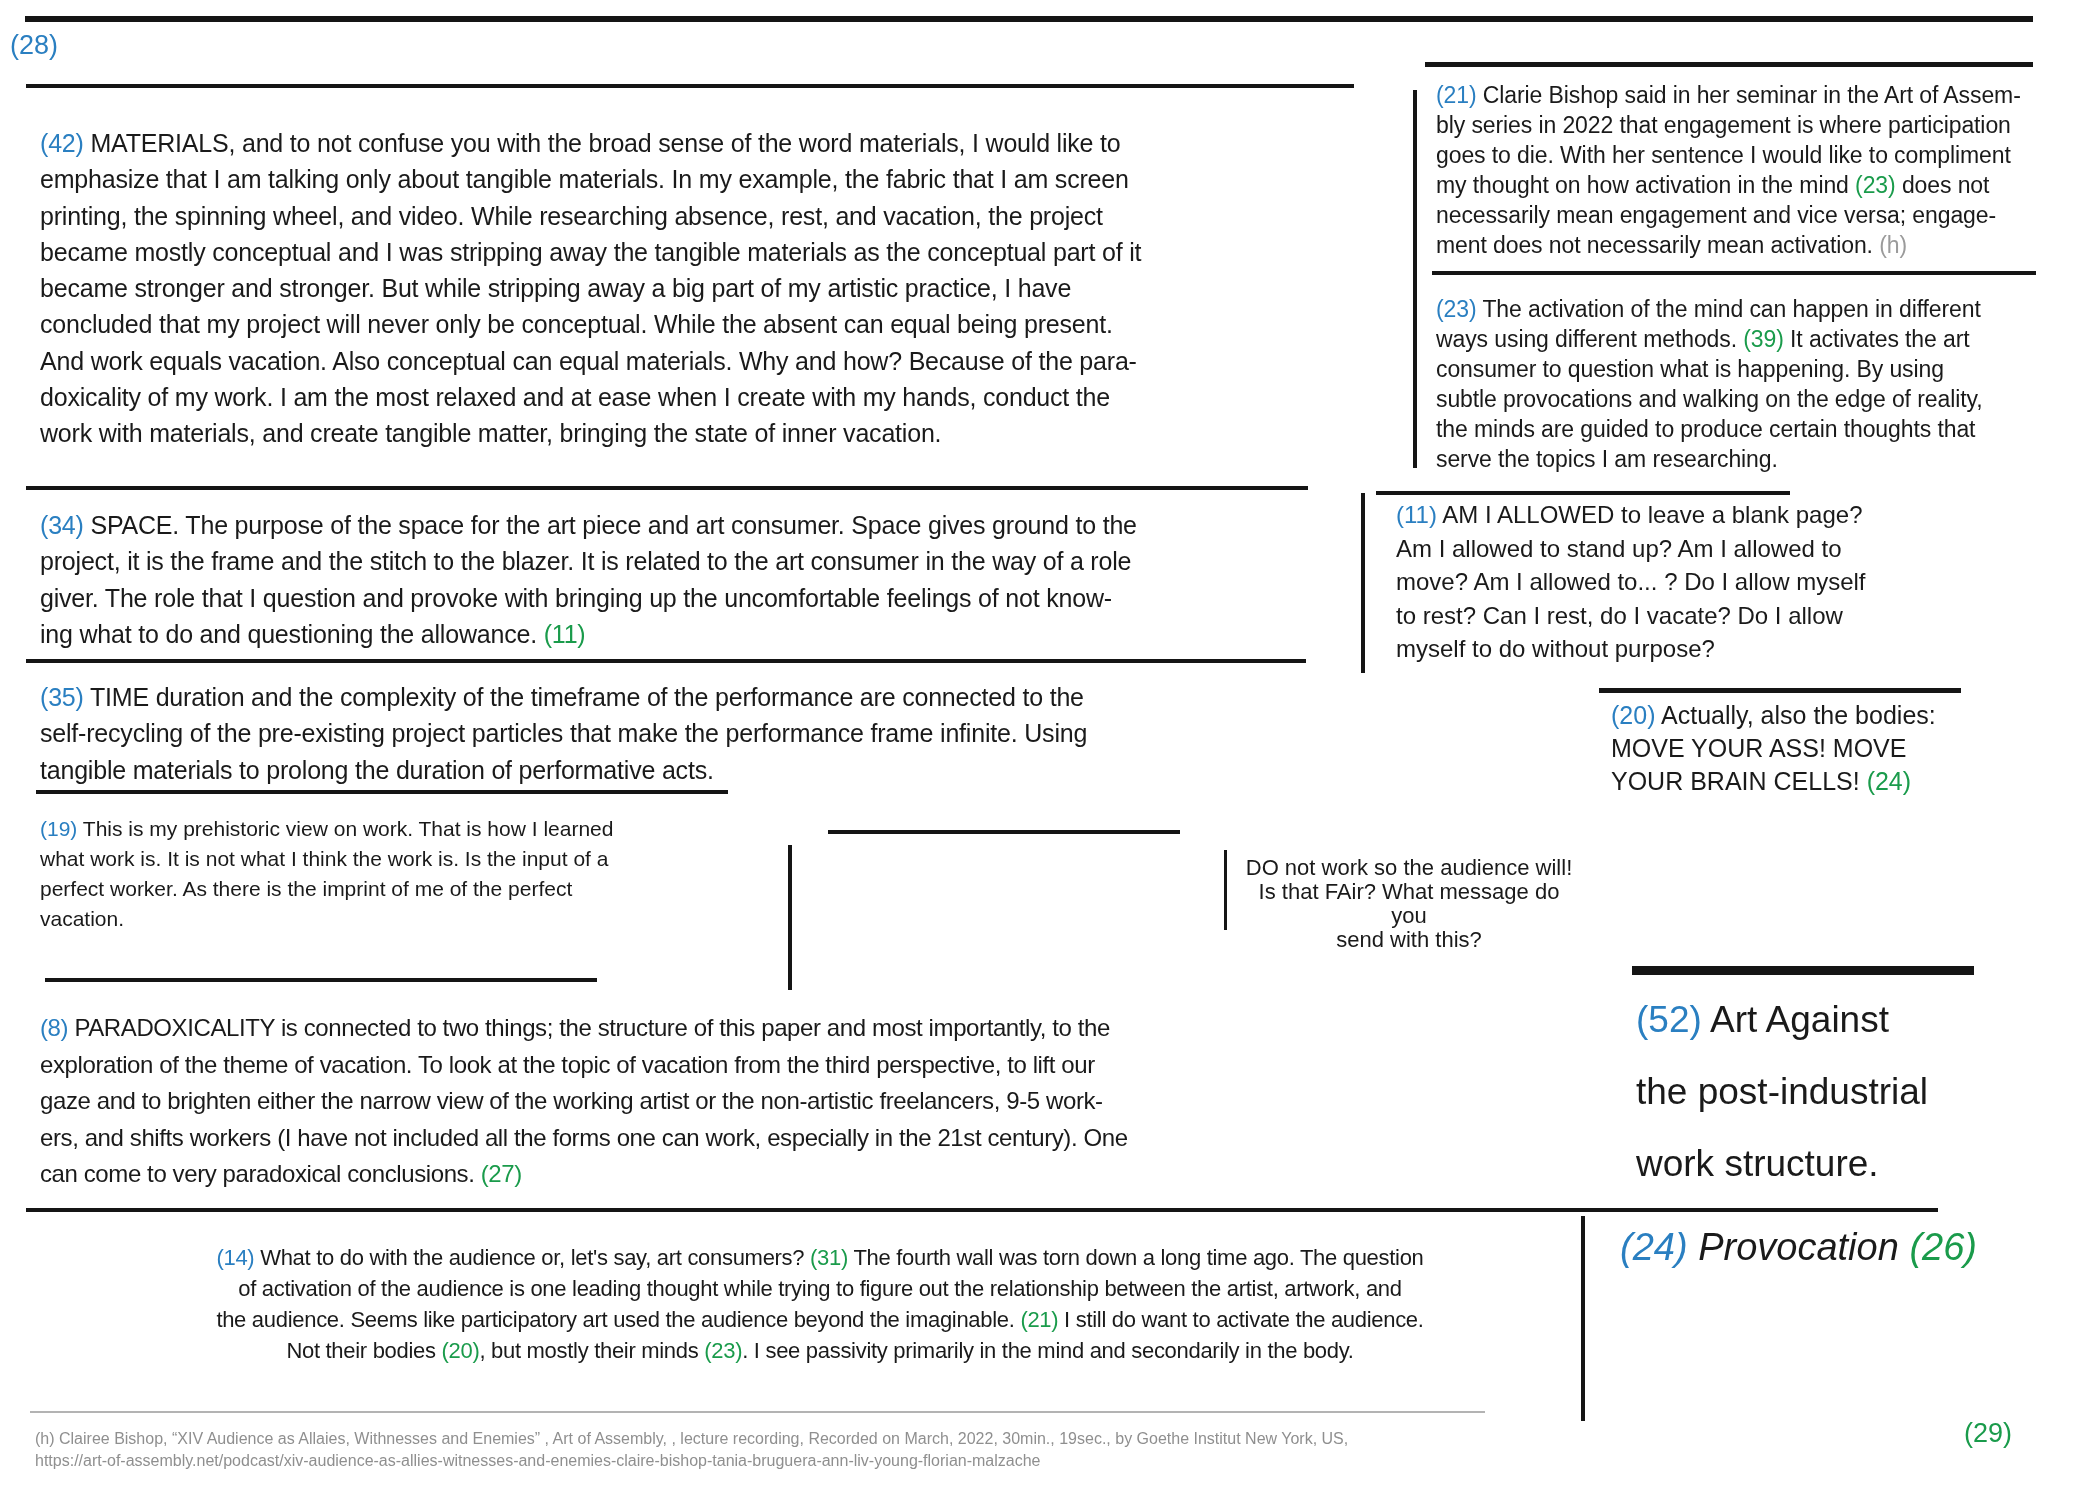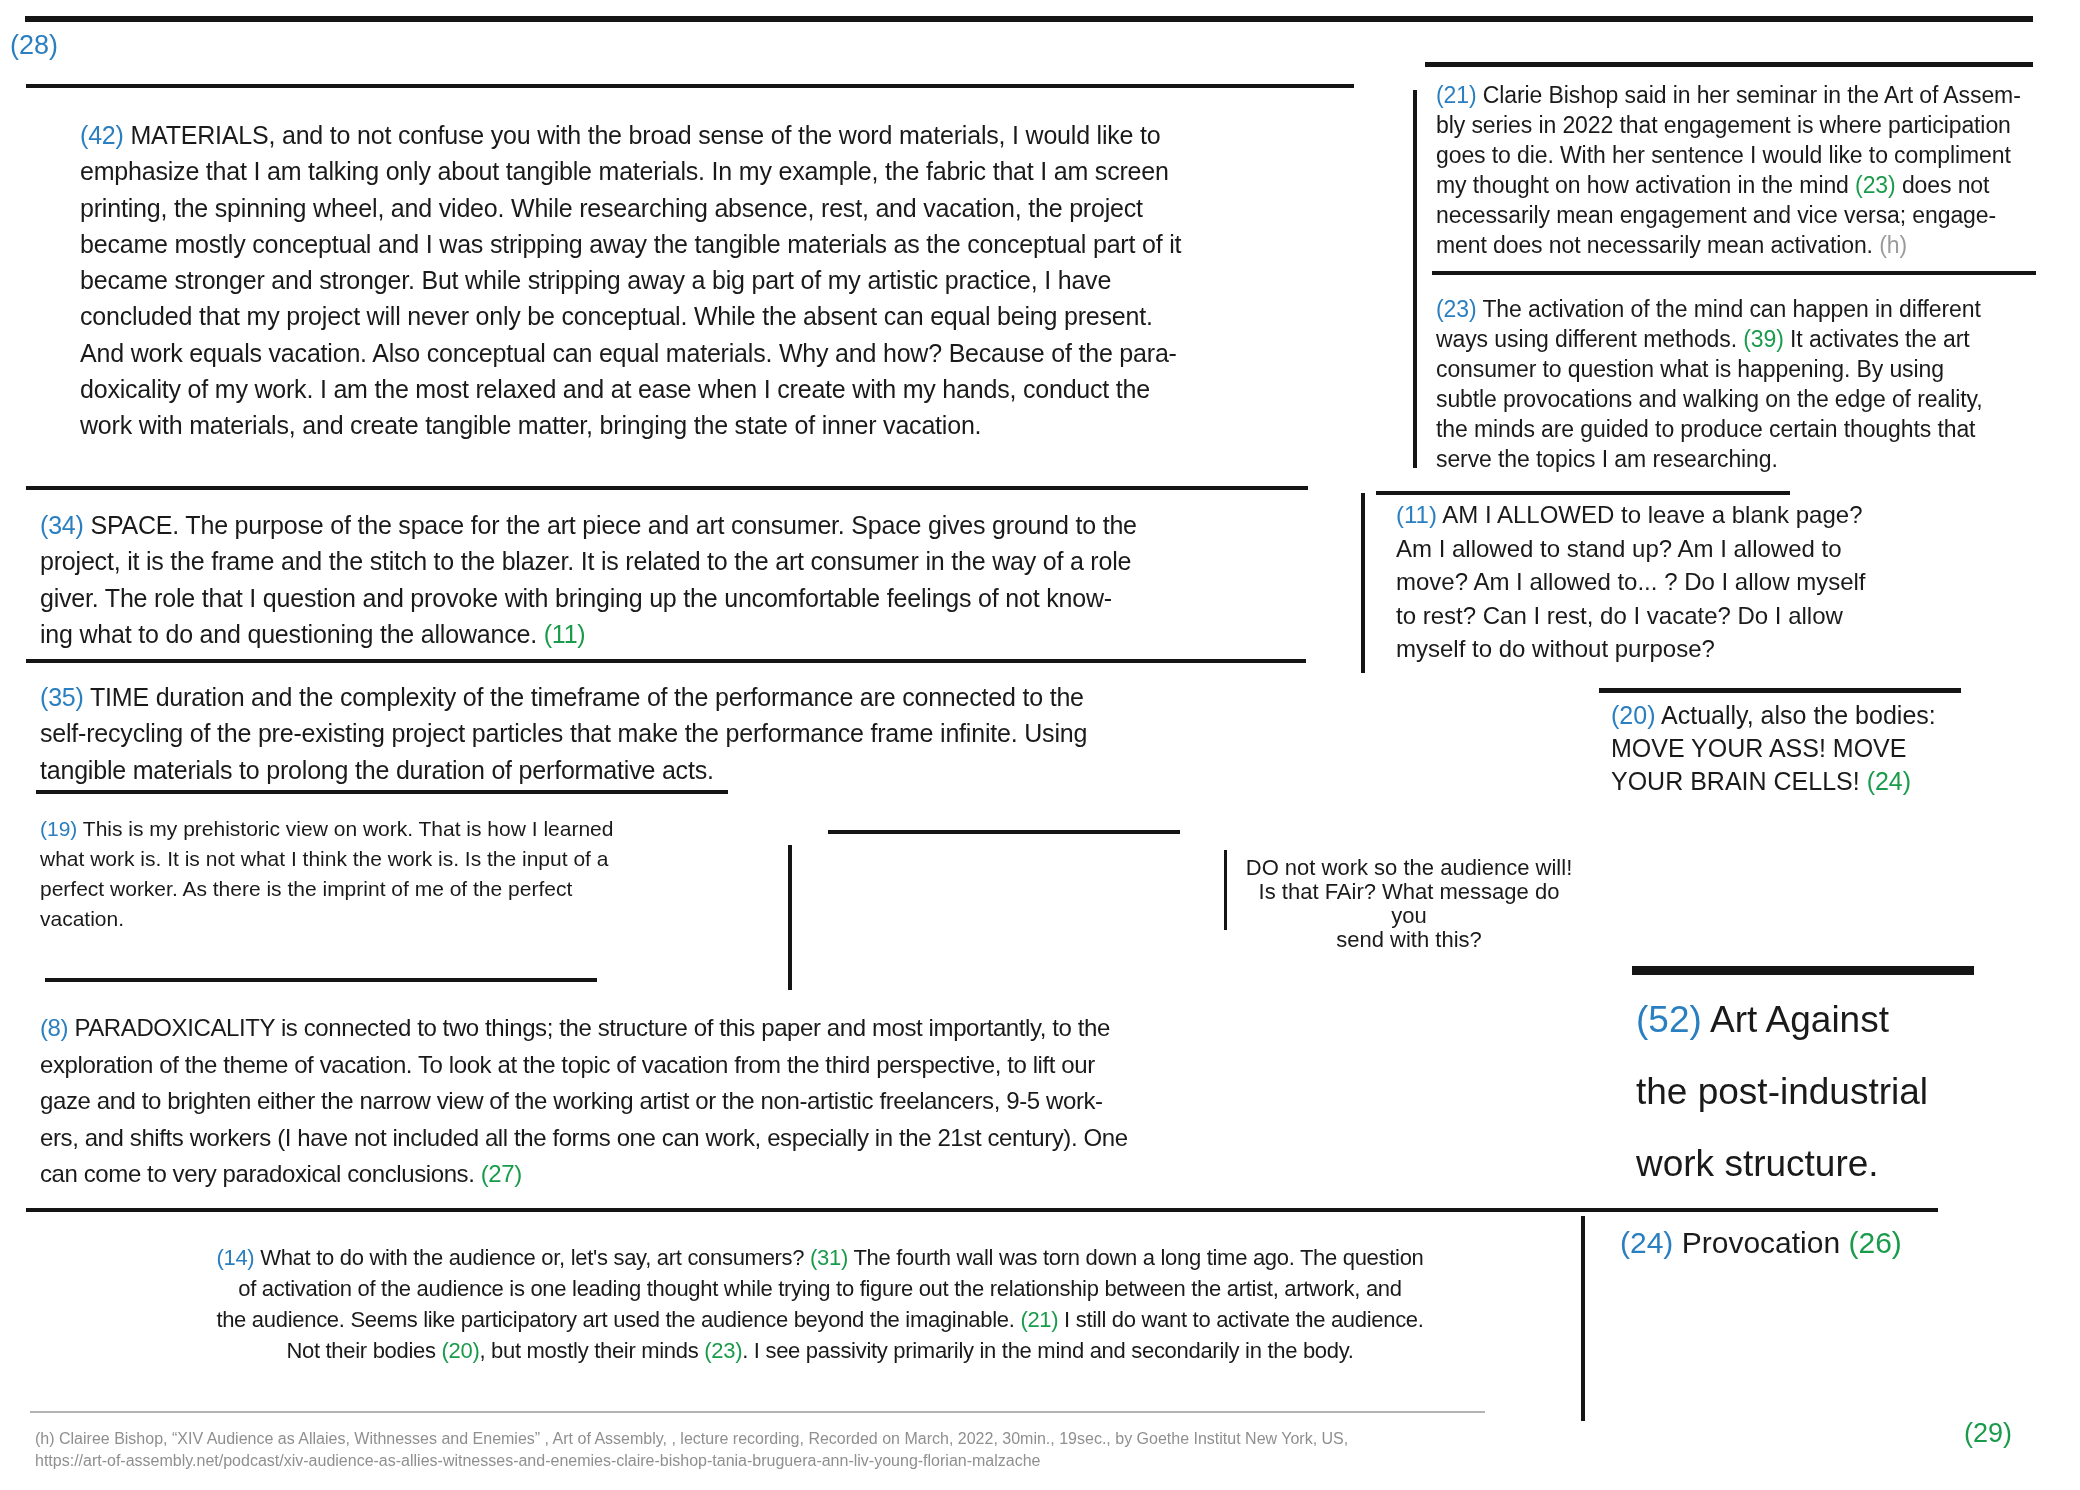--- a/index.html
+++ b/index.html
@@ -25,21 +25,21 @@
   .p-main{font-size:25px;line-height:36.3px;letter-spacing:-0.2px;}
   .p-right{font-size:23px;line-height:30px;letter-spacing:-0.1px;}
   .p-allowed{font-size:24px;line-height:33.5px;}
   .p-small{font-size:21px;line-height:30px;}
   .p-note{font-size:22px;line-height:24px;text-align:center;}
   .p-bodies{font-size:25px;line-height:33px;}
   .p-cond{font-size:24px;line-height:36.5px;letter-spacing:-0.4px;}
   .p-cond14{font-size:22px;line-height:31px;letter-spacing:-0.3px;}
   .h-audience{font-size:33px;}
   .h-art{font-size:37px;line-height:72px;}
-  .h-prov{font-size:30px;}
+  .h-prov{font-size:38px;font-style:italic;}
   .corner{font-size:27px;}
   .footer{font-size:16px;line-height:22px;color:#8f8f8f;white-space:pre-line;position:absolute;}
   .ref-blue{color:var(--blue);}
   .ref-green{color:var(--green);}
   .ref-gray{color:var(--gray);}
 </style>
 </head>
 <body>
 
 <div class="page">
@@ -60,21 +60,21 @@
   <div class="vbar" style="left:1224px;top:850px;width:3px;height:80px;"></div>
   <div class="rule" style="left:45px;top:978px;width:552px;height:4px;"></div>
   <div class="rule" style="left:1632px;top:966px;width:342px;height:9px;"></div>
   <div class="rule" style="left:26px;top:1208px;width:1912px;height:4px;"></div>
   <div class="vbar" style="left:1581px;top:1216px;width:4px;height:205px;"></div>
   <div class="rule-light" style="left:30px;top:1411px;width:1455px;height:2px;"></div>
 
   <div class="tx corner refs" style="left:10px;top:30px;"><span class="ref-blue">(28)</span></div>
   <div class="tx corner refs" style="left:1964px;top:1418px;"><span class="ref-green">(29)</span></div>
 
-  <div class="tx p-main refs" style="left:40px;top:117px;width:1400px;margin-left:40px;"><span class="ref-blue">(42)</span> MATERIALS, and to not confuse you with the broad sense of the word materials, I would like to
+  <div class="tx p-main refs" style="left:40px;top:125px;width:1400px;"><span class="ref-blue">(42)</span> MATERIALS, and to not confuse you with the broad sense of the word materials, I would like to
 emphasize that I am talking only about tangible materials. In my example, the fabric that I am screen
 printing, the spinning wheel, and video. While researching absence, rest, and vacation, the project
 became mostly conceptual and I was stripping away the tangible materials as the conceptual part of it
 became stronger and stronger. But while stripping away a big part of my artistic practice, I have
 concluded that my project will never only be conceptual. While the absent can equal being present.
 And work equals vacation. Also conceptual can equal materials. Why and how? Because of the para-
 doxicality of my work. I am the most relaxed and at ease when I create with my hands, conduct the
 work with materials, and create tangible matter, bringing the state of inner vacation.</div>
   <div class="tx p-main refs" style="left:40px;top:507px;width:1400px;"><span class="ref-blue">(34)</span> SPACE. The purpose of the space for the art piece and art consumer. Space gives ground to the
 project, it is the frame and the stitch to the blazer. It is related to the art consumer in the way of a role

